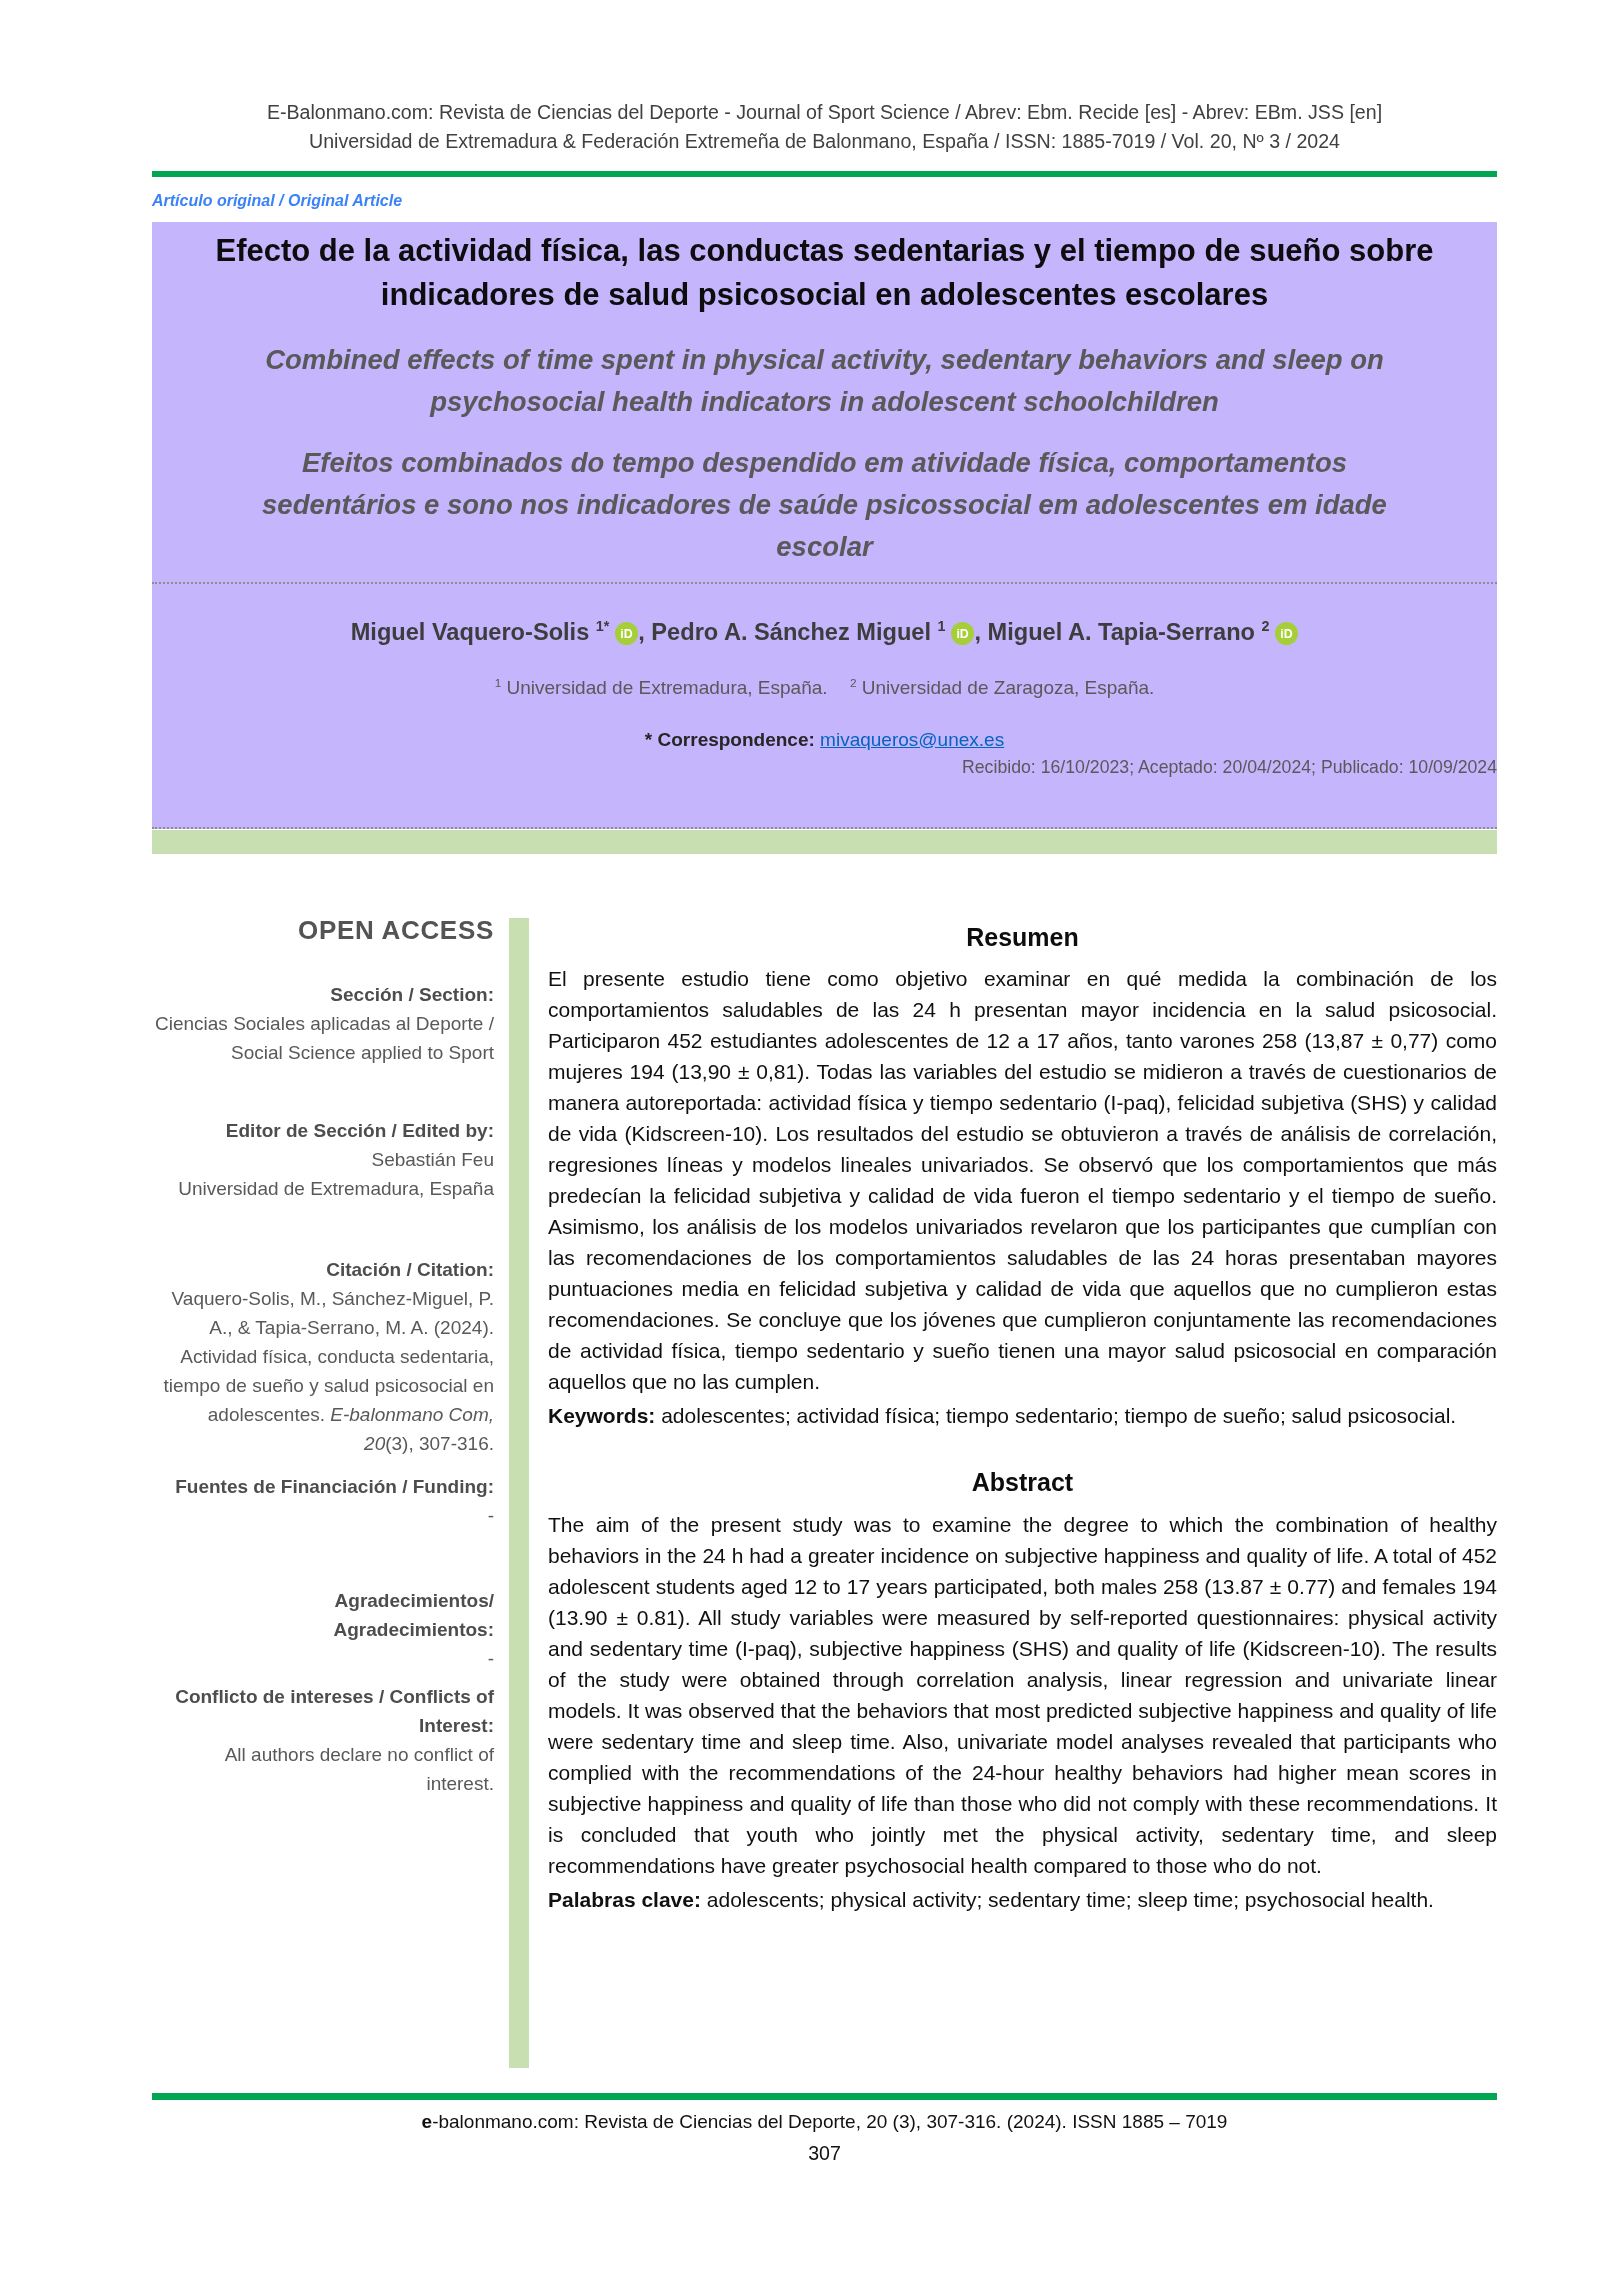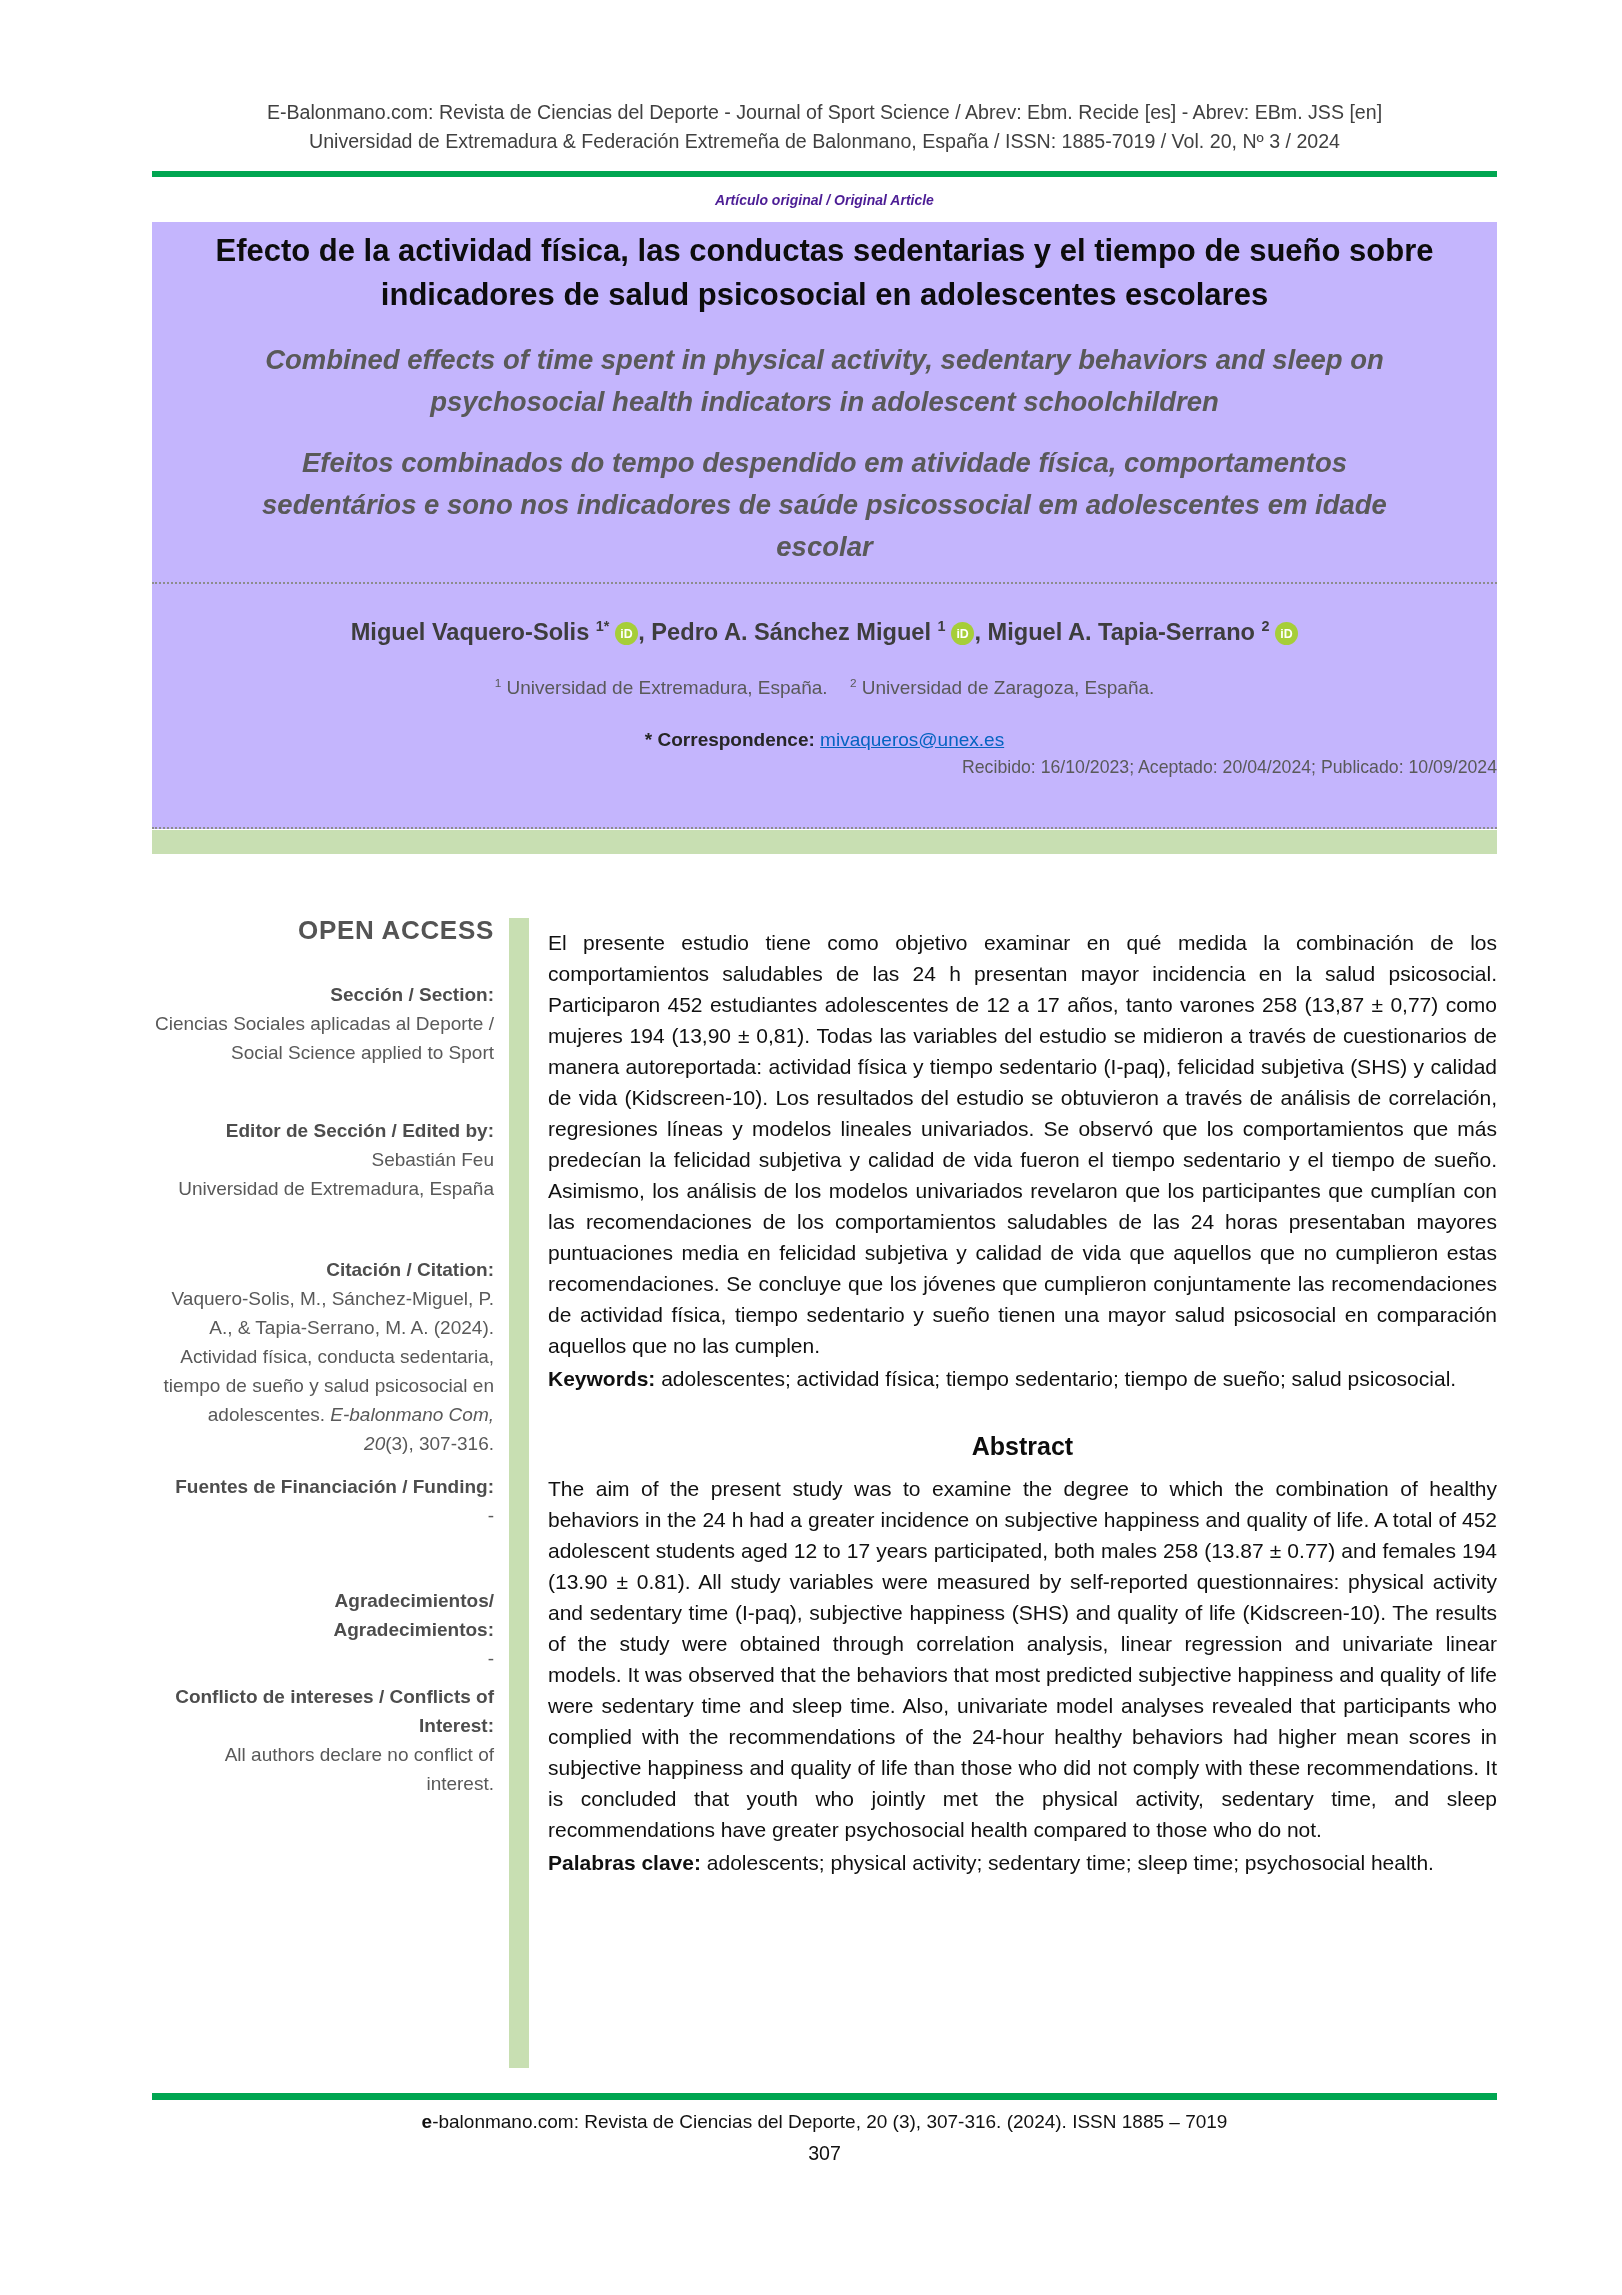--- a/index.html
+++ b/index.html
@@ -7,22 +7,22 @@
     width:1623px;height:2295px;background:#ffffff;
     font-family:"Liberation Sans", sans-serif;color:#111;
     -webkit-font-smoothing:antialiased;
   }
   .page{position:relative;width:1623px;height:2295px;overflow:hidden;background:#fff;}
 
   
   .journal-header{position:absolute;left:152px;top:98px;width:1345px;
     text-align:center;font-size:19.6px;line-height:29.4px;color:#404040;}
   .top-rule{position:absolute;left:152px;top:171px;width:1345px;height:5.9px;background:#00a651;}
-  .article-type{position:absolute;left:152px;top:192px;width:1345px;text-align:center;
-    font-size:14px;font-weight:bold;font-style:italic;color:#4c1d95;}
+  .article-type{position:absolute;left:152px;top:192px;width:1345px;text-align:left;
+    font-size:16px;font-weight:bold;font-style:italic;color:#3b82f6;}
 
   
   .title-box{position:absolute;left:152px;top:222px;width:1345px;height:605px;
     background:#c4b5fd;border-bottom:2px dotted #8c8c8c;text-align:center;overflow:hidden;}
   .es-title{margin:6.5px 26px 0;font-size:31px;line-height:44px;font-weight:bold;color:#0d0d0d;}
   .en-title{margin:22px 72px 0;font-size:27.5px;line-height:42px;font-weight:bold;font-style:italic;color:#595959;}
   .pt-title{margin:19.6px 72px 0;font-size:27.5px;line-height:42px;font-weight:bold;font-style:italic;color:#595959;}
   .rule-dotted{border-top:2px dotted #8c8c8c;height:0;margin:14.4px 0 0 0;}
   .authors{margin-top:34px;font-size:23.6px;font-weight:bold;color:#3d3d3d;}
   .authors sup{font-size:14.4px;font-weight:bold;}
@@ -142,20 +142,21 @@
       <span>Agradecimientos/</span><br>
       <span>Agradecimientos:</span>
     </div>
     <div>-</div>
 
     <div class="sb-heading mt-conf">Conflicto de intereses / Conflicts of Interest:</div>
     <div>All authors declare no conflict of interest.</div>
   </div>
 
   <div class="main-col">
+    <div class="sec-title">Resumen</div>
     <div class="body-par">El presente estudio tiene como objetivo examinar en qué medida la combinación de los comportamientos saludables de las 24 h presentan mayor incidencia en la salud psicosocial. Participaron 452 estudiantes adolescentes de 12 a 17 años, tanto varones 258 (13,87 ± 0,77) como mujeres 194 (13,90 ± 0,81). Todas las variables del estudio se midieron a través de cuestionarios de manera autoreportada: actividad física y tiempo sedentario (I-paq), felicidad subjetiva (SHS) y calidad de vida (Kidscreen-10). Los resultados del estudio se obtuvieron a través de análisis de correlación, regresiones líneas y modelos lineales univariados. Se observó que los comportamientos que más predecían la felicidad subjetiva y calidad de vida fueron el tiempo sedentario y el tiempo de sueño. Asimismo, los análisis de los modelos univariados revelaron que los participantes que cumplían con las recomendaciones de los comportamientos saludables de las 24 horas presentaban mayores puntuaciones media en felicidad subjetiva y calidad de vida que aquellos que no cumplieron estas recomendaciones. Se concluye que los jóvenes que cumplieron conjuntamente las recomendaciones de actividad física, tiempo sedentario y sueño tienen una mayor salud psicosocial en comparación aquellos que no las cumplen.</div>
     <div class="kw-line">
       <span class="kw-label">Keywords:</span><span> adolescentes; actividad física; tiempo sedentario; tiempo de sueño; salud psicosocial.</span>
     </div>
 
     <div class="sec-title abstract-gap">Abstract</div>
     <div class="body-par">The aim of the present study was to examine the degree to which the combination of healthy behaviors in the 24 h had a greater incidence on subjective happiness and quality of life. A total of 452 adolescent students aged 12 to 17 years participated, both males 258 (13.87 ± 0.77) and females 194 (13.90 ± 0.81). All study variables were measured by self-reported questionnaires: physical activity and sedentary time (I-paq), subjective happiness (SHS) and quality of life (Kidscreen-10). The results of the study were obtained through correlation analysis, linear regression and univariate linear models. It was observed that the behaviors that most predicted subjective happiness and quality of life were sedentary time and sleep time. Also, univariate model analyses revealed that participants who complied with the recommendations of the 24-hour healthy behaviors had higher mean scores in subjective happiness and quality of life than those who did not comply with these recommendations. It is concluded that youth who jointly met the physical activity, sedentary time, and sleep recommendations have greater psychosocial health compared to those who do not.</div>
     <div class="kw-line">
       <span class="kw-label">Palabras clave:</span><span> adolescents; physical activity; sedentary time; sleep time; psychosocial health.</span>
     </div>

